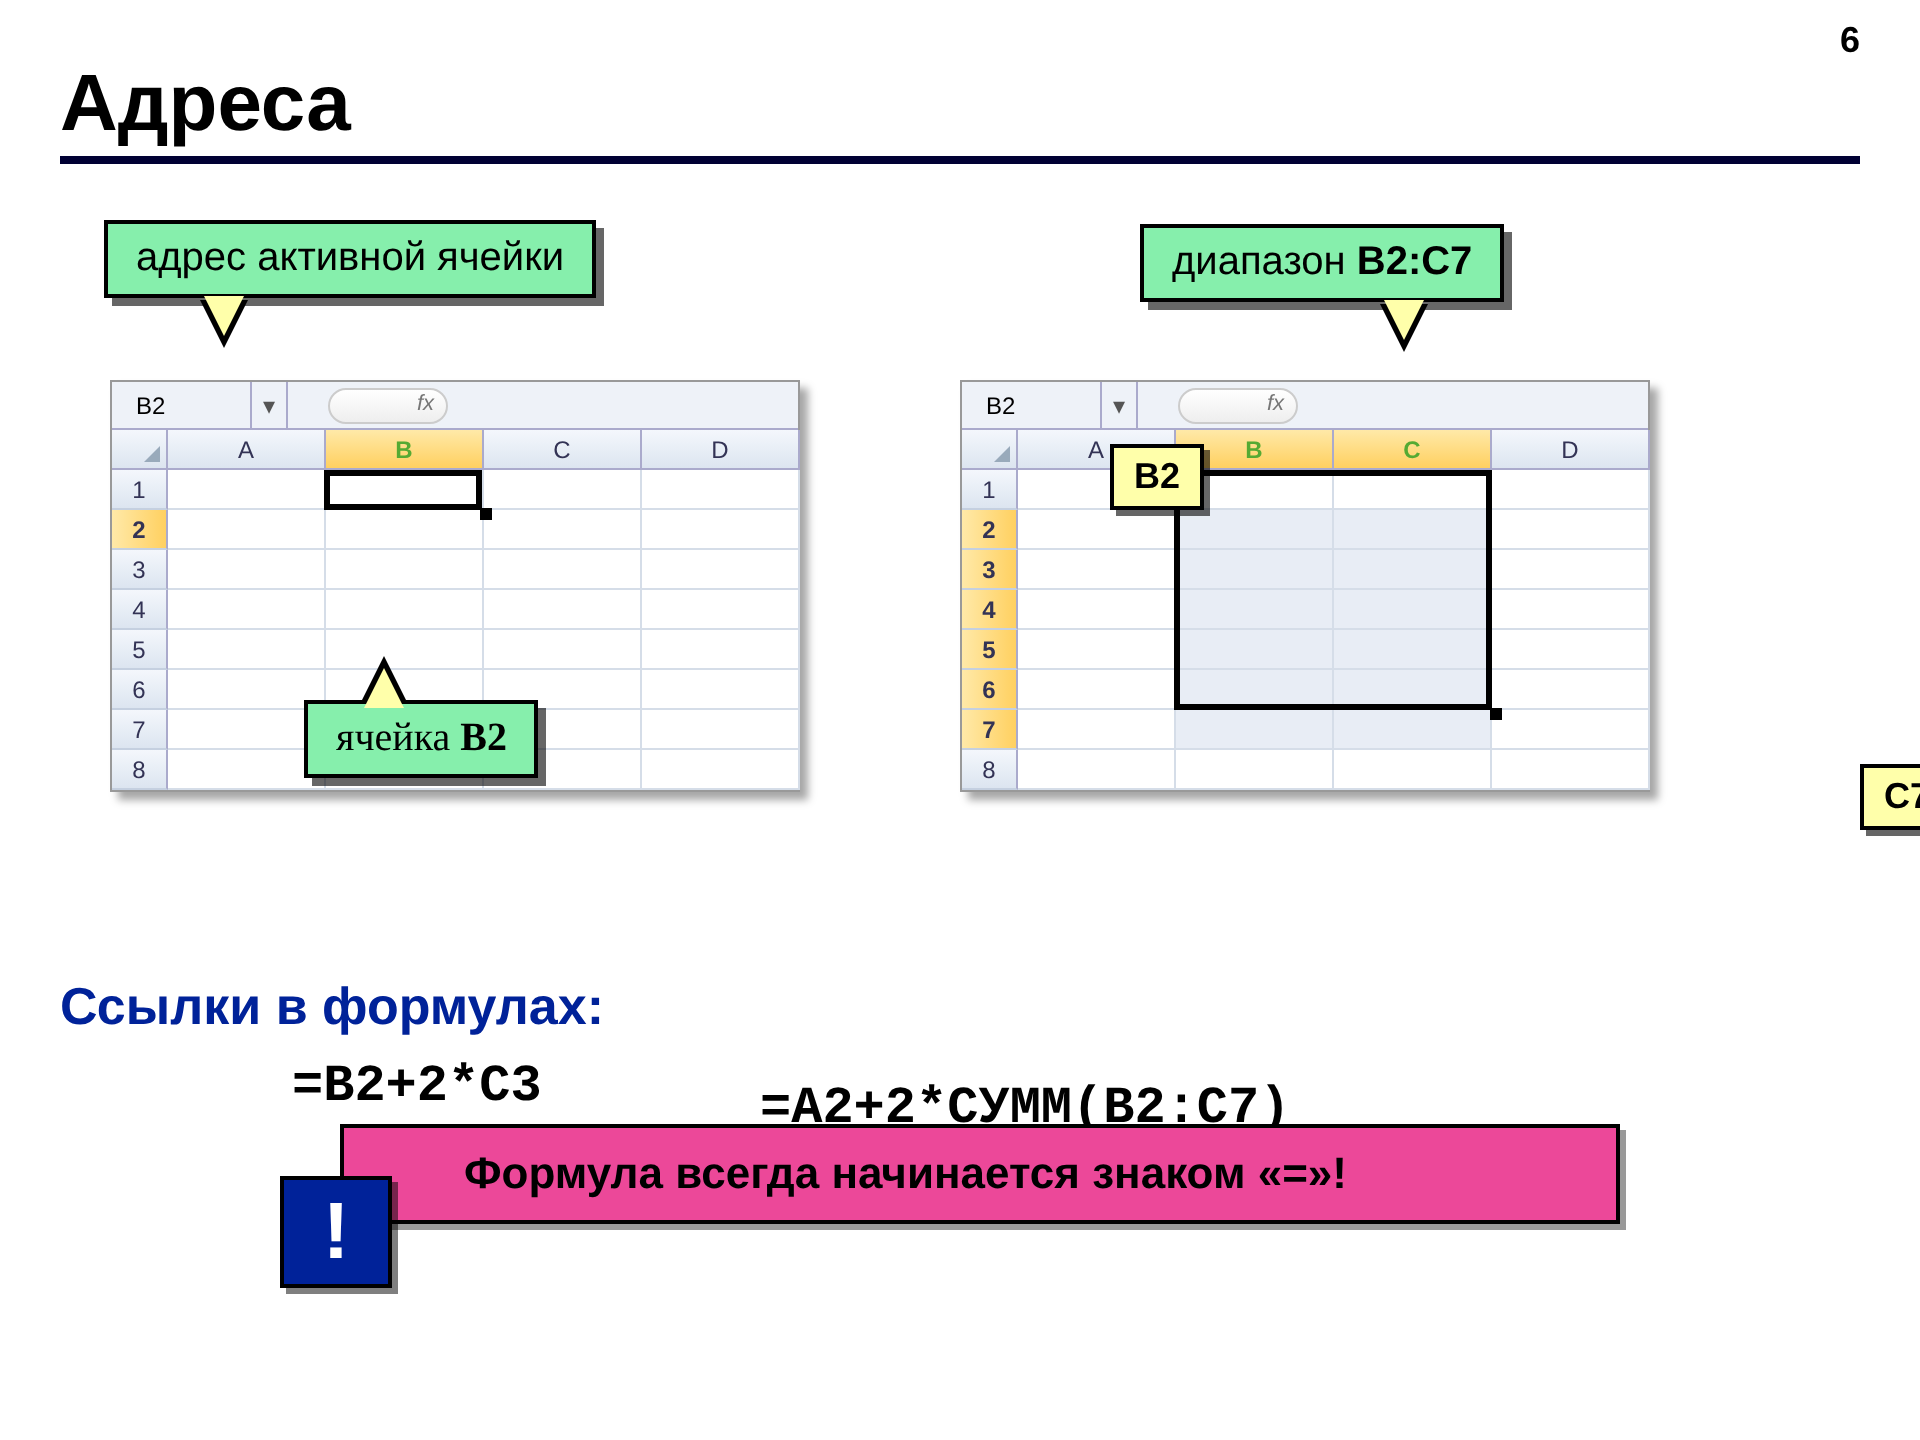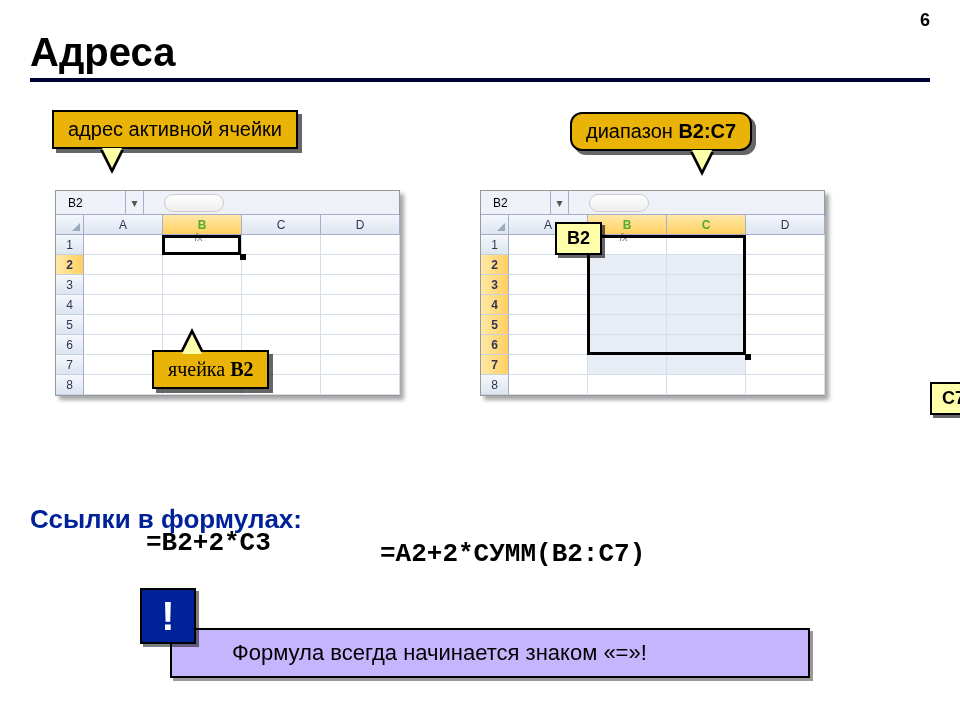--- a/index.html
+++ b/index.html
@@ -32,21 +32,21 @@
   .title-rule {
     position: absolute;
     top: 78px;
     left: 30px;
     width: 900px;
     height: 4px;
     background: #000033;
   }
   .callout {
     position: absolute;
-    background: #eab308;
+    background: #86efac;
     border: 2px solid #000;
     box-shadow: 4px 4px 0 rgba(0,0,0,0.6);
     font-size: 20px;
     padding: 6px 14px;
     white-space: nowrap;
   }
   .callout .bold { font-weight: bold; }
   .small-callout {
     position: absolute;
     background: #ffffaa;
@@ -120,25 +120,24 @@
     width: 60px;
     height: 18px;
     margin-left: 20px;
     border: 1px solid #ccc;
     border-radius: 9px;
     background: linear-gradient(#fff,#eee);
     position: relative;
   }
   .fx-label {
     position: absolute;
-    right: 20px; top: 1px;
+    right: 6px; top: 1px;
     font-style: italic;
     font-size: 11px;
     color: #777;
-    margin-top: 35px;
   }
   .grid {
     display: grid;
     font-size: 12px;
   }
   .hdr-corner {
     background: linear-gradient(#f4f7fc,#dce5f0);
     border-right: 1px solid #aac;
     border-bottom: 1px solid #aac;
     position: relative;
@@ -189,42 +188,42 @@
   }
   .fill-handle {
     position: absolute;
     width: 6px; height: 6px;
     background: #000;
   }
 
   .links-heading {
     position: absolute;
     left: 30px;
-    top: 504px;
+    top: 488px;
     font-size: 26px;
     font-weight: bold;
     color: #002299;
   }
   .code {
     position: absolute;
     font-family: "Courier New", monospace;
     font-size: 26px;
     font-weight: bold;
     color: #000;
   }
   .note-box {
     position: absolute;
     left: 170px;
-    top: 628px;
+    top: 562px;
     width: 640px;
-    background: #c4b5fd;
+    background: #ec4899;
     border: 2px solid #000;
     padding: 10px 10px 10px 60px;
     font-size: 22px;
-    font-weight: normal;
+    font-weight: bold;
     box-shadow: 3px 3px 0 rgba(0,0,0,0.4);
   }
   .bang {
     position: absolute;
     left: 140px;
     top: 588px;
     width: 56px;
     height: 56px;
     background: #002299;
     color: #fff;
@@ -242,21 +241,21 @@
 
 <div class="page-number">6</div>
 <div class="title">Адреса</div>
 <div class="title-rule"></div>
 
 <div class="callout" style="left:52px; top:110px;">
   <span>адрес активной ячейки</span>
 </div>
 <div class="tail tail-down" style="left:100px; top:150px;"></div>
 
-<div class="callout" style="left:570px; top:112px;border-radius:12px;">
+<div class="callout" style="left:570px; top:112px;">
   <span>диапазон </span><span class="bold">B2:C7</span>
 </div>
 <div class="tail tail-down" style="left:690px; top:152px;"></div>
 
 <div class="sheet" style="left:55px; top:190px; width:345px;">
   <div class="formula-bar">
     <div class="name-box">B2</div>
     <div class="name-dd">▾</div>
     <div class="fx-btn">
       <span class="fx-label">fx</span>

